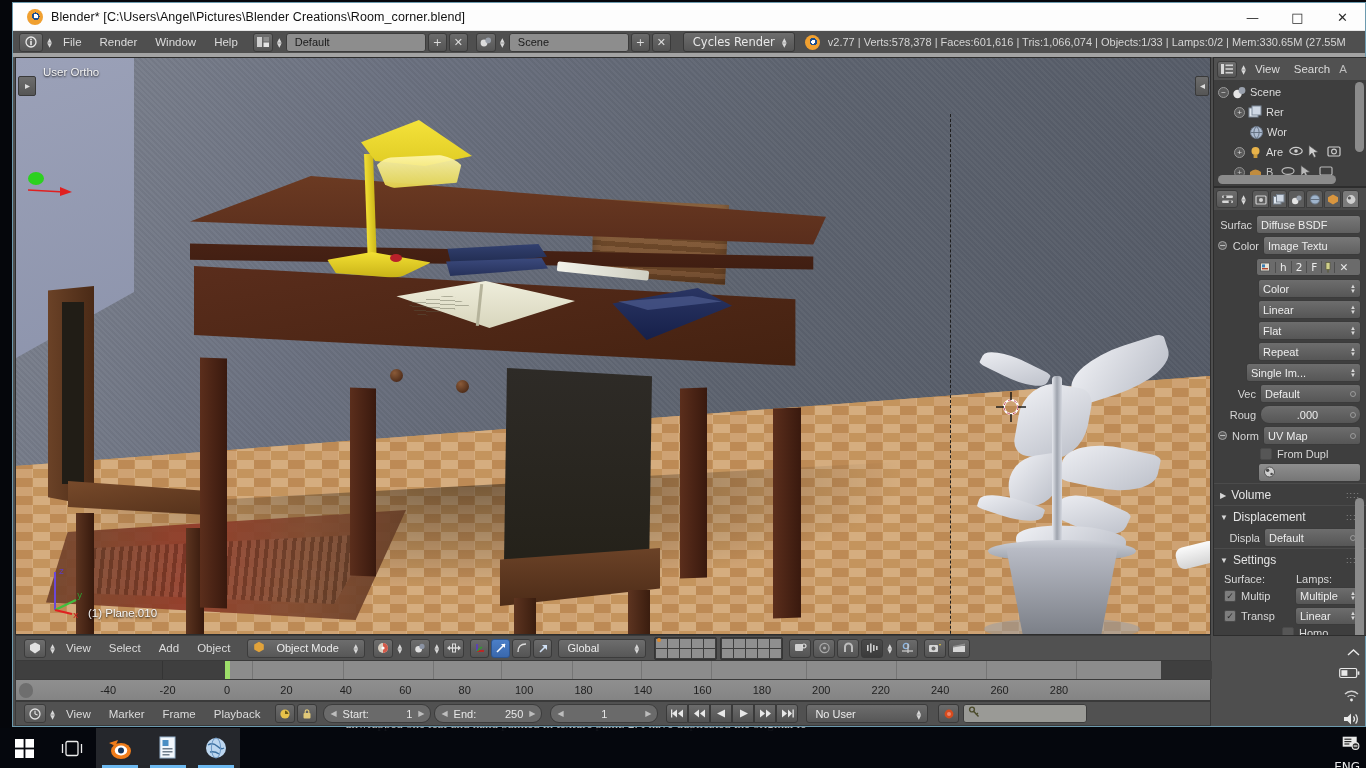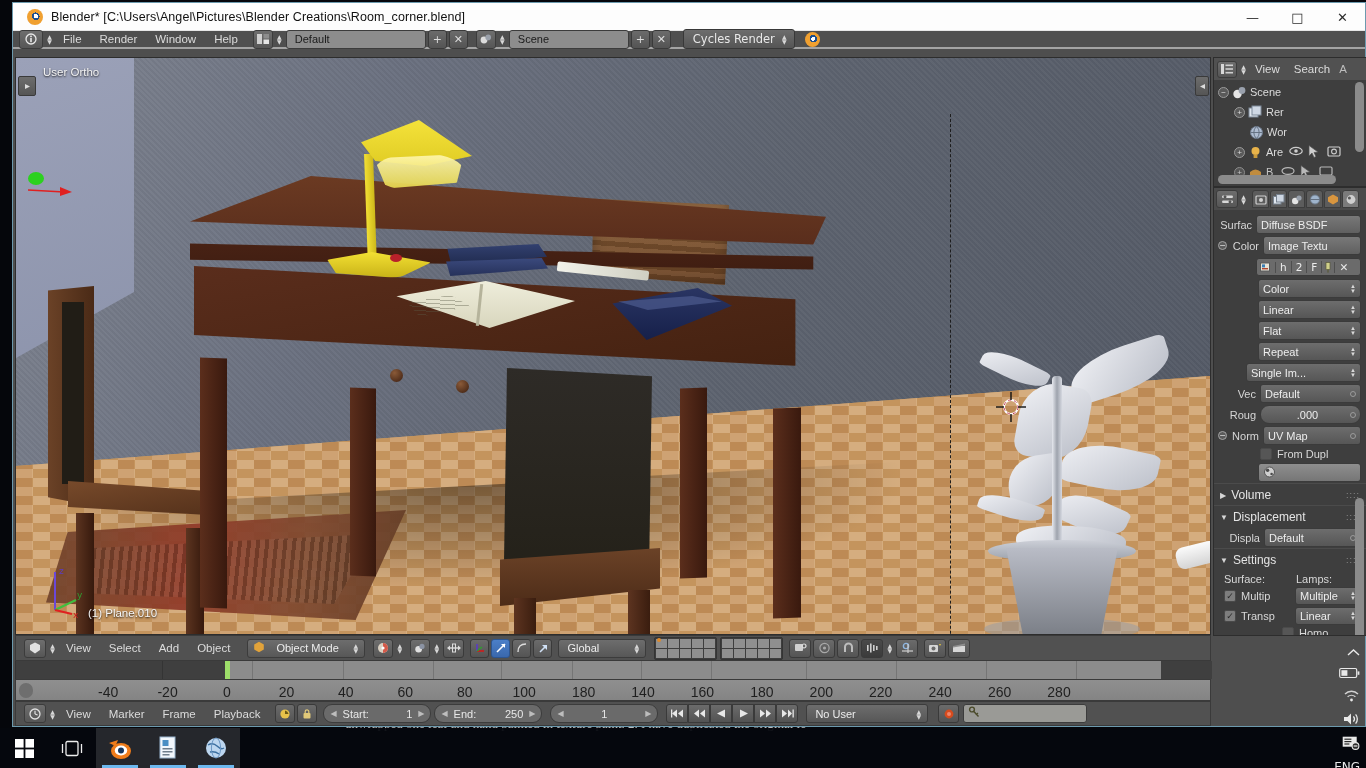--- a/index.html
+++ b/index.html
@@ -31,22 +31,22 @@
               position:relative; border-bottom:1px solid #e6e6e6; }
   #blender-logo { width:16px; height:16px; margin:0 8px 0 14px; position:relative; flex:none; }
   #blender-logo .ring { position:absolute; inset:0; border-radius:50%;
       background:radial-gradient(circle at 55% 45%, #fff 0 18%, #1b4e8f 18% 30%, #f0a030 30% 72%, #d07a12 72% 100%); }
   #win-title { font-size:12.5px; color:#111; font-family:"Liberation Sans", sans-serif; letter-spacing:.1px; }
   #win-controls { position:absolute; right:0; top:0; height:28px; display:flex; }
   #win-controls div { width:45px; height:28px; display:flex; align-items:center; justify-content:center;
       font-size:13px; color:#2b2b2b; font-family:"DejaVu Sans", sans-serif; }
 
   
-  #topbar { height:18px; background:#4f4f4f; display:flex; align-items:center; gap:0;
-            border-bottom:2px solid #a3a3a3; position:relative; }
+  #topbar { height:26px; background:#4f4f4f; display:flex; align-items:center; gap:0;
+            border-bottom:4px solid #a3a3a3; position:relative; }
   .hdr-menu { color:#dcdcdc; font-size:11.5px; padding:0 9px; line-height:26px; font-family:"Liberation Sans",sans-serif; }
   .icon-btn { height:19px; min-width:19px; background:linear-gradient(#6e6e6e,#565656);
               border:1px solid #3c3c3c; border-radius:3px; display:flex; align-items:center;
               justify-content:center; color:#e2e2e2; }
   .spin { width:9px; display:flex; flex-direction:column; align-items:center; justify-content:center;
           font-size:6px; line-height:5px; color:#d8d8d8; }
   .combo { height:19px; display:flex; align-items:center; background:#8d8d8d;
            border:1px solid #3c3c3c; border-radius:3px; overflow:hidden; }
   .combo .lbl { color:#1a1a1a; font-size:11px; padding:0 8px; flex:1; white-space:nowrap;
                 font-family:"Liberation Sans",sans-serif; }
@@ -236,21 +236,21 @@
 
   
   #tl-scroll { position:absolute; left:2px; top:604px; width:1196px; height:18px;
       background:#3f3f3f; border-left:1px solid #343434; border-right:1px solid #343434; }
   #tl-scroll .seg { position:absolute; top:0; height:18px; }
   #tl-scroll .light { background:#8c8c8c; }
   #tl-scroll .tick { position:absolute; top:0; width:1px; height:18px; background:rgba(0,0,0,.16); }
   #tl-playhead { position:absolute; width:5px; height:18px; background:#9ede6a; top:0; }
   #tl-ruler { position:absolute; left:2px; top:622px; width:1196px; height:22px;
       background:linear-gradient(#8f8f8f,#848484); border:1px solid #3a3a3a; }
-  #tl-ruler .num { position:absolute; top:4px; color:#1f1f1f; font-size:14px;
+  #tl-ruler .num { position:absolute; top:4px; color:#1f1f1f; font-size:11px;
       transform:translateX(-50%); font-family:"Liberation Sans",sans-serif; }
   #tl-handle-l { position:absolute; left:3px; top:3px; width:14px; height:15px;
       border-radius:8px; background:#6e6e6e; }
 
   
   #tl-header { position:absolute; left:2px; top:644px; width:1196px; height:25px;
       background:#515151; border:1px solid #3a3a3a; display:flex; align-items:center; }
   .field { height:19px; background:#6a6a6a; border:1px solid #3c3c3c; border-radius:9px;
       display:flex; align-items:center; color:#e8e8e8; font-size:11px; padding:0 4px;
       font-family:"Liberation Sans",sans-serif; }
@@ -408,20 +408,21 @@
 
       <div id="engine-combo" style="margin-left:12px">
         <div class="lbl">Cycles Render</div>
         <div class="spin" style="margin-right:5px">
             <span>▲</span>
             <span>▼</span>
           </div>
       </div>
 
       <div id="stats-logo"></div>
+      <div id="stats">v2.77 | Verts:578,378 | Faces:601,616 | Tris:1,066,074 | Objects:1/33 | Lamps:0/2 | Mem:330.65M (27.55M</div>
     </div>
 
     <div id="main">
 
       <div id="viewport">
         <div id="vp-scene">
           <div class="wall-back"></div>
           <div class="wall-left"></div>
           <div class="floor"></div>
           <div class="floor2"></div>

